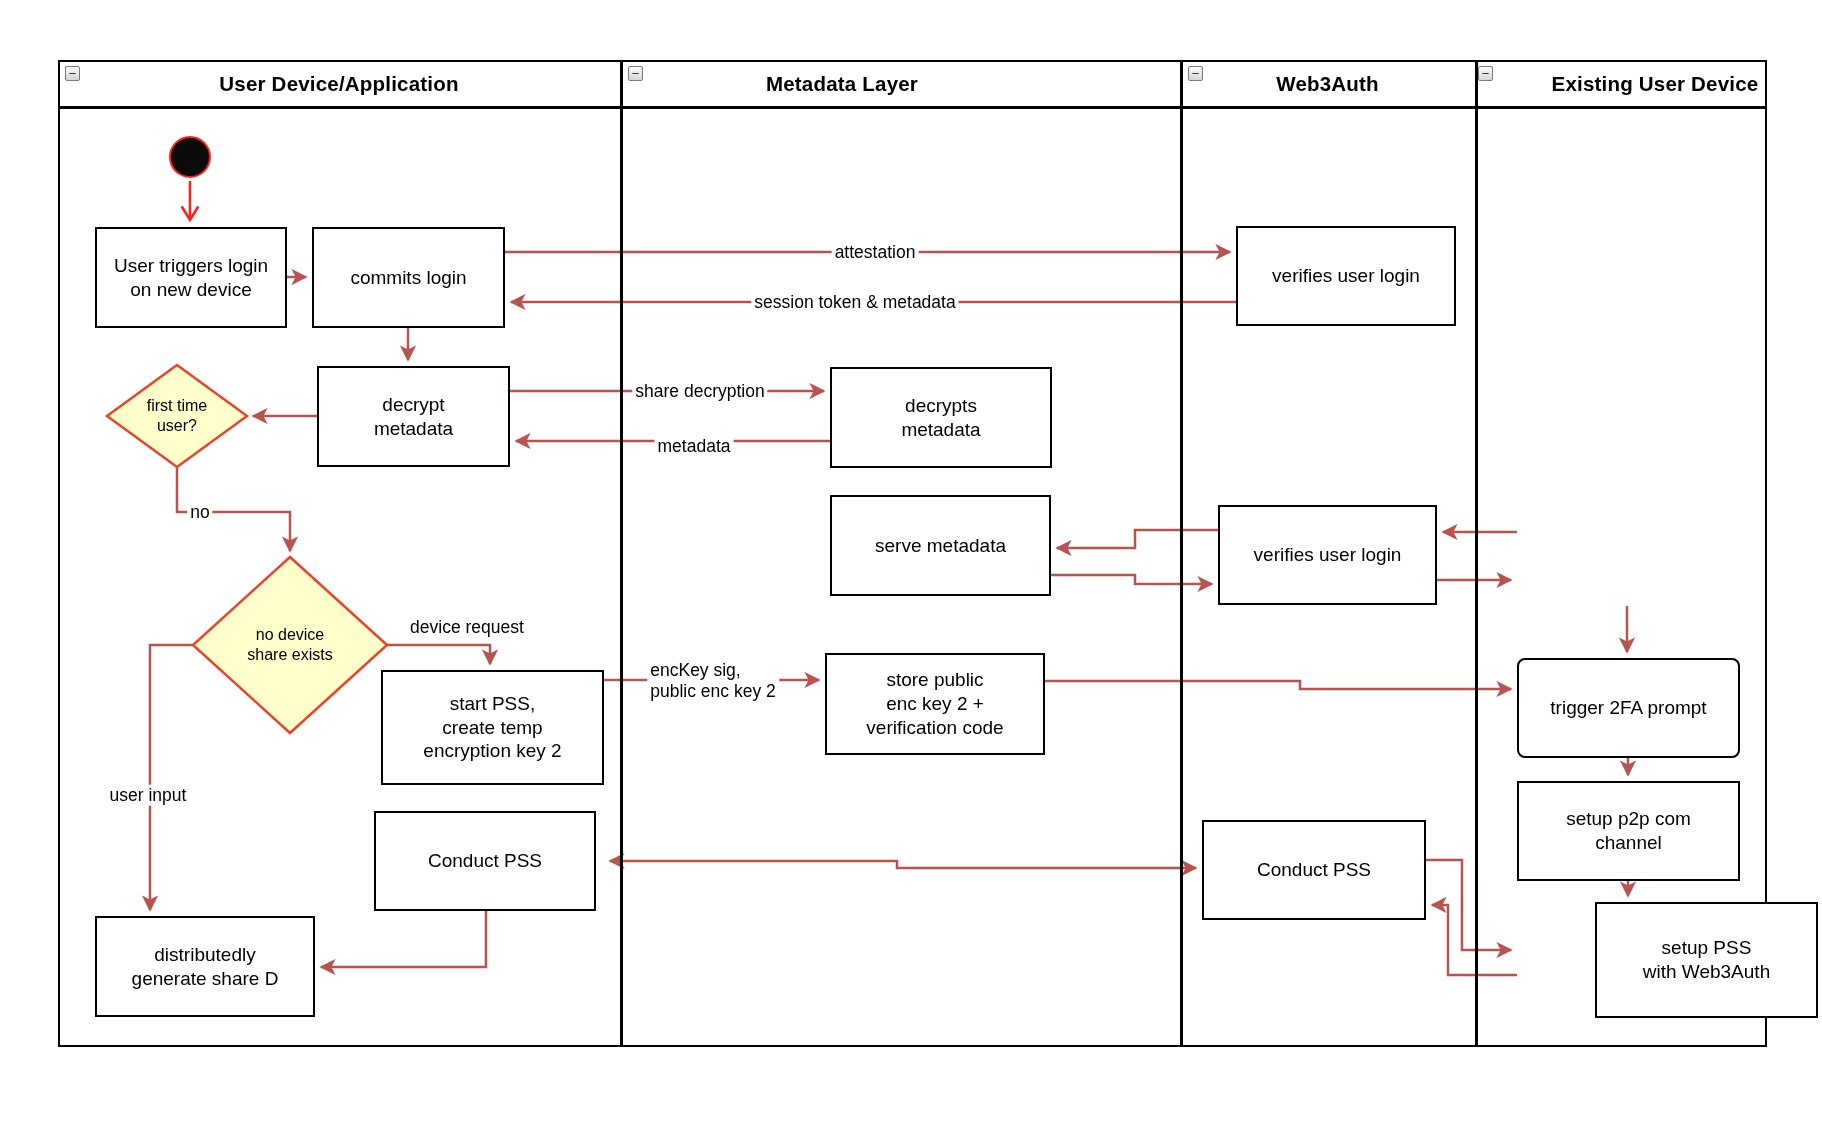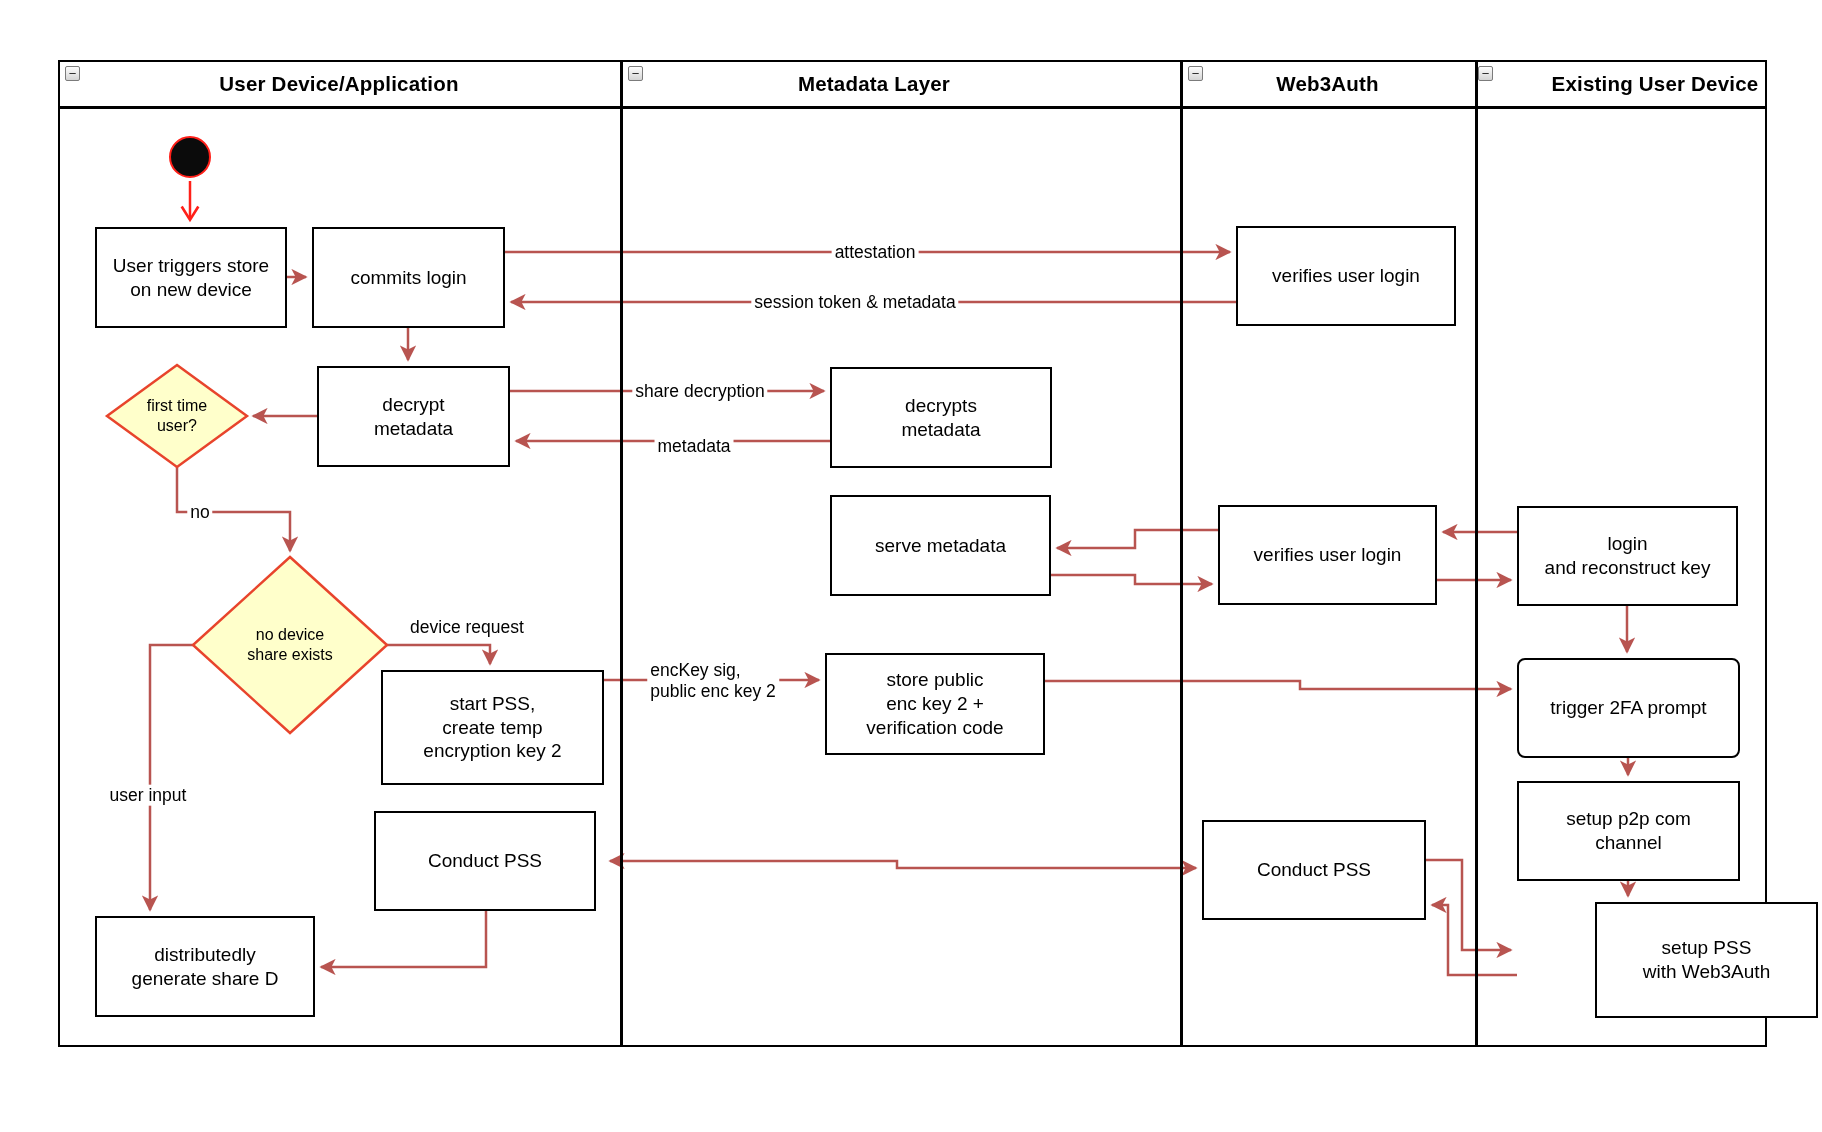--- a/index.html
+++ b/index.html
@@ -73,21 +73,21 @@
 
   <div class="frame"></div>
   <div class="hline" style="left:58px;top:106px;width:1709px;"></div>
   <div class="vline" style="left:620px;top:60px;height:987px;"></div>
   <div class="vline" style="left:1180px;top:60px;height:987px;"></div>
   <div class="vline" style="left:1475px;top:60px;height:987px;"></div>
 
   <div class="lane-title" style="left:58px;width:562px;">
     <span>User Device/Application</span>
   </div>
-  <div class="lane-title" style="left:620px;width:508px;">
+  <div class="lane-title" style="left:588px;width:508px;">
     <span>Metadata Layer</span>
   </div>
   <div class="lane-title" style="left:1180px;width:295px;">
     <span>Web3Auth</span>
   </div>
   <div class="lane-title" style="left:1475px;width:292px;padding-left:12px;box-sizing:border-box;margin-left:28px;">
     <span>Existing User Device</span>
   </div>
 
   <div class="collapse-btn" style="left:65px;top:66px;">
@@ -98,21 +98,21 @@
     </div>
   <div class="collapse-btn" style="left:1188px;top:66px;">
       <span>−</span>
     </div>
   <div class="collapse-btn" style="left:1478px;top:66px;">
       <span>−</span>
     </div>
 
   <div class="start-circle"></div>
 
-  <div class="node" style="left:95px;top:227px;width:192px;height:101px;">User triggers store
+  <div class="node" style="left:95px;top:227px;width:192px;height:101px;">User triggers login
 on new device</div>
   <div class="node" style="left:312px;top:227px;width:193px;height:101px;">commits login</div>
   <div class="node" style="left:317px;top:366px;width:193px;height:101px;">decrypt
 metadata</div>
   <div class="diamond-label" style="left:107px;top:381px;width:140px;height:70px;">first time
 user?</div>
   <div class="diamond-label" style="left:197px;top:610px;width:186px;height:70px;">no device
 share exists</div>
   <div class="node" style="left:381px;top:670px;width:223px;height:115px;">start PSS,
 create temp
@@ -125,22 +125,20 @@
 metadata</div>
   <div class="node" style="left:830px;top:495px;width:221px;height:101px;">serve metadata</div>
   <div class="node" style="left:825px;top:653px;width:220px;height:102px;">store public
 enc key 2 +
 verification code</div>
 
   <div class="node" style="left:1236px;top:226px;width:220px;height:100px;">verifies user login</div>
   <div class="node" style="left:1218px;top:505px;width:219px;height:100px;">verifies user login</div>
   <div class="node" style="left:1202px;top:820px;width:224px;height:100px;">Conduct PSS</div>
 
-  <div class="node" style="left:1517px;top:506px;width:221px;height:100px;">login
-and reconstruct key</div>
   <div class="node" style="left:1517px;top:658px;width:223px;height:100px;border-radius:8px;">trigger 2FA prompt</div>
   <div class="node" style="left:1517px;top:781px;width:223px;height:100px;">setup p2p com
 channel</div>
   <div class="node" style="left:1565px;top:902px;width:223px;height:116px;margin-left:30px;">setup PSS
 with Web3Auth</div>
 
   <div class="edge-label" style="left:875px;top:252px;">attestation</div>
   <div class="edge-label" style="left:855px;top:302px;">session token &amp; metadata</div>
   <div class="edge-label" style="left:700px;top:391px;">share decryption</div>
   <div class="edge-label" style="left:694px;top:446px;">metadata</div>

